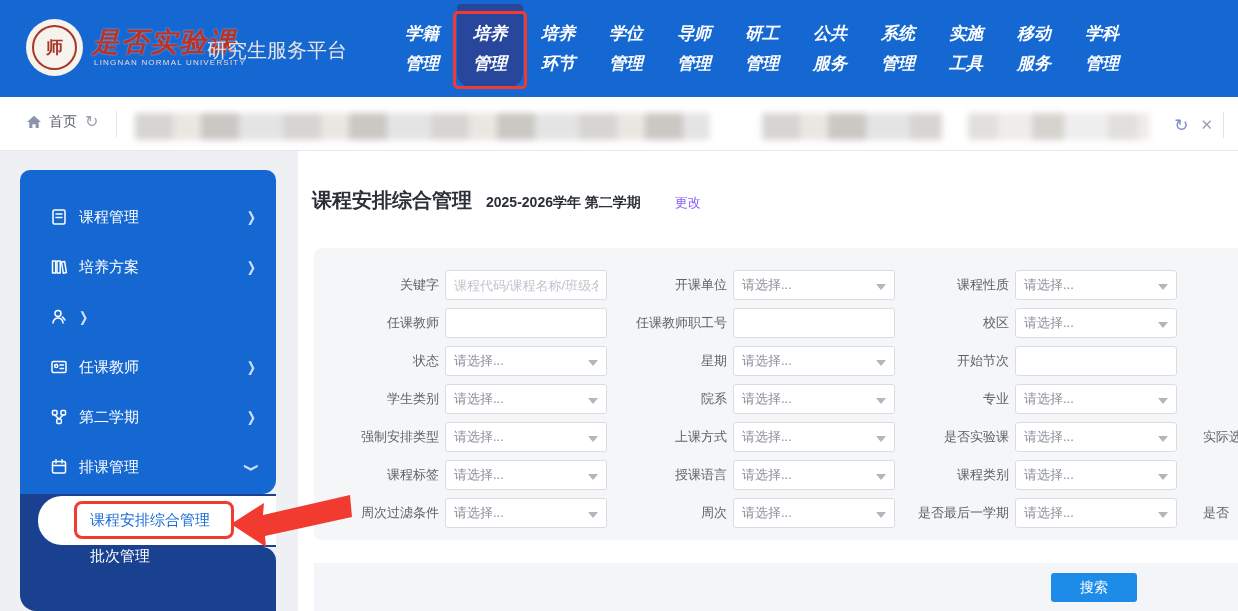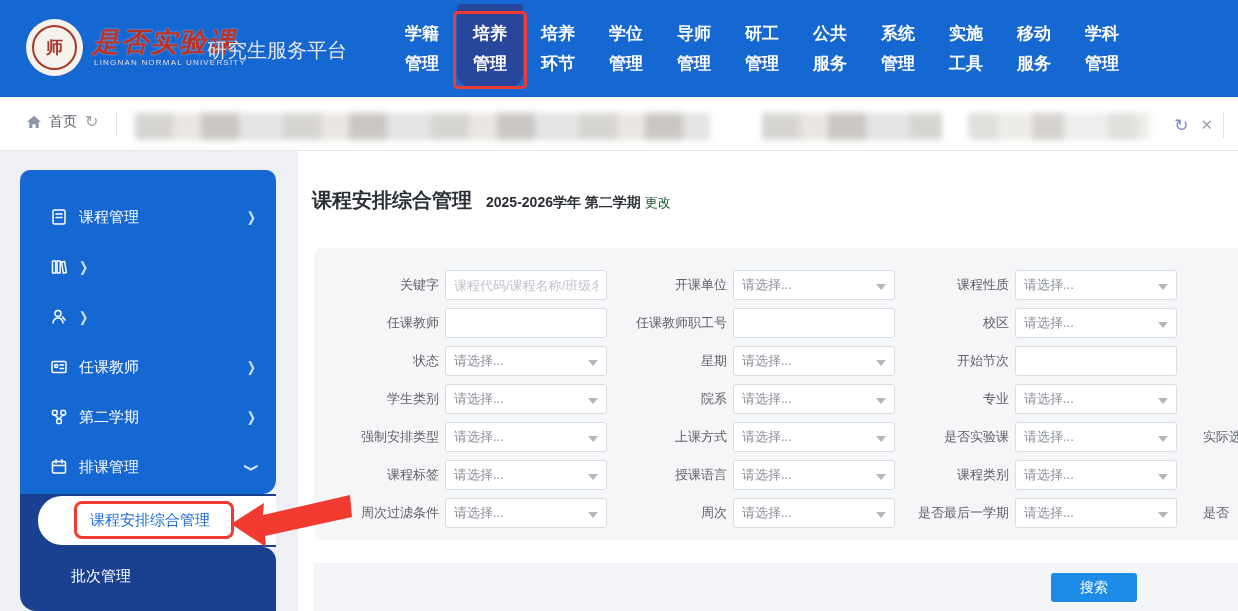--- a/index.html
+++ b/index.html
@@ -14,21 +14,21 @@
   .emblem { position:absolute; left:26px; top:19px; width:57px; height:57px; border-radius:50%;
             background:#f6f2ec; display:flex; align-items:center; justify-content:center; }
   .emblem-inner { width:45px; height:45px; border-radius:50%; border:2px solid #a8362a; display:flex;
             align-items:center; justify-content:center; color:#a8362a; font-family:"DejaVu Serif",serif;
             font-size:17px; font-weight:bold; }
   .uni-cn { position:absolute; left:92px; top:24px; color:#b93225; font-family:"DejaVu Serif",serif;
             font-style:italic; font-weight:bold; font-size:27px; letter-spacing:2px; white-space:nowrap;
             text-shadow:0 0 2px rgba(255,255,255,.55); }
   .uni-en { position:absolute; left:94px; top:58px; color:#e9ddd3; font-size:8px; letter-spacing:1.2px; white-space:nowrap; }
   .platform { position:absolute; left:207px; top:37px; color:#e5e5e5; font-size:20px; white-space:nowrap; }
-  .nav { position:absolute; left:398px; top:0; height:94px; display:flex; }
+  .nav { position:absolute; left:398px; top:0; height:94px; display:flex;font-style:italic; }
   .nav-item { position:relative; width:48px; margin-right:20px; padding-top:19px; text-align:center;
               color:#fff; font-size:17px; font-weight:bold; line-height:30px; cursor:pointer; }
   .nav-line { position:relative; display:block; z-index:2; }
   .tab-bg { position:absolute; left:-9px; right:-9px; top:4px; bottom:7px; background:#28479c;
             border-radius:4px 4px 14px 14px; z-index:0; }
   .tab-annot { position:absolute; left:-13px; right:-13px; top:11px; bottom:5px;
                border:3px solid #f23b30; border-radius:5px; z-index:3; }
   
   .tabbar { position:absolute; top:97px; left:0; width:1238px; height:54px; background:#fff;
             border-bottom:1px solid #e6e8ec; z-index:4; }
@@ -53,29 +53,29 @@
   .mi-chevron { font-size:11px; color:#cfe0f7; transform:scaleY(1.25); }
   .mi-chevron.down { transform:rotate(90deg) scaleY(1.25); }
   .pill-row { position:relative; height:53px; background:#1a418f; }
   .pill-row::after { content:""; position:absolute; right:-0px; top:0; }
   .pill { position:absolute; left:18px; right:0; top:2px; height:49px; background:#fff;
           border-radius:24px 0 0 24px; display:flex; align-items:center; padding-left:52px;
           color:#1a6bd8; font-size:15px; cursor:pointer; }
   .pill-annot { position:absolute; left:36px; top:5px; width:160px; height:38px;
                 border:3px solid #f23b30; border-radius:8px; pointer-events:none; }
   .sb-sub { background:#1a418f; border-radius:0 14px 0 16px; height:64px; padding-top:0; }
-  .sub-item { height:58px; display:flex; align-items:center; padding-left:51px; color:#fff;
+  .sub-item { height:58px; display:flex; align-items:flex-start; padding-left:70px; color:#fff;
               font-size:15px; cursor:pointer; }
   .arrow-svg { position:absolute; left:228px; top:487px; z-index:6; pointer-events:none; }
   
   .content { position:absolute; left:298px; top:151px; width:940px; height:460px; background:#fff; z-index:2; }
   .title-row { position:absolute; left:14px; top:36px; display:flex; align-items:baseline; }
   .page-title { font-size:20px; font-weight:bold; color:#2b2f36; }
   .term-text { margin-left:14px; font-size:14px; font-weight:bold; color:#2b2f36; }
-  .change-link { margin-left:4px; font-size:13px; color:#14532d; cursor:pointer; }
+  .change-link { margin-left:34px; font-size:13px; color:#8b5cf6; cursor:pointer; }
   .form-panel { position:absolute; left:16px; top:97px; width:960px; height:292px;
                 background:#f5f6f8; border-radius:8px; padding-top:18px; overflow:hidden; }
   .form-row { display:flex; align-items:center; height:38px; }
   .f-label { font-size:13px; color:#606266; text-align:right; padding-right:6px; white-space:nowrap; overflow:hidden; }
   .lb1 { width:131px; } .lb2 { width:126px; } .lb3 { width:120px; }
   .f-input, .f-select { width:162px; height:30px; background:#fff; border:1px solid #d8dce3;
                 border-radius:3px; font-size:13px; flex:none; }
   .f-input { padding:0 8px; color:#606266; outline:none; font-family:inherit; }
   .f-input::placeholder { color:#c0c4cc; }
   .f-select { position:relative; display:flex; align-items:center; padding:0 22px 0 8px; cursor:pointer; }
@@ -182,20 +182,21 @@
         <span class="mi-chevron">❯</span>
       </div>
       <div class="menu-item">
         <span class="mi-icon">
           <svg width="18" height="18" viewBox="0 0 18 18">
             <rect x="2.5" y="3" width="3.2" height="12" fill="none" stroke="#fff" stroke-width="1.5" stroke-linecap="round" stroke-linejoin="round"></rect>
             <rect x="7" y="3" width="3.2" height="12" fill="none" stroke="#fff" stroke-width="1.5" stroke-linecap="round" stroke-linejoin="round"></rect>
             <path d="M11.5 4 L14.6 3.4 L16.4 14.6 L13.3 15.2 Z" fill="none" stroke="#fff" stroke-width="1.5" stroke-linecap="round" stroke-linejoin="round"></path>
           </svg>
         </span>
+        <span class="mi-label">培养方案</span>
         <span class="mi-chevron">❯</span>
       </div>
       <div class="menu-item">
         <span class="mi-icon">
           <svg width="18" height="18" viewBox="0 0 18 18">
             <circle cx="8" cy="5.5" r="3" fill="none" stroke="#fff" stroke-width="1.5" stroke-linecap="round" stroke-linejoin="round"></circle>
             <path d="M3 15 C3 11.5 6 10 8 10 C10 10 13 11.5 13 15" fill="none" stroke="#fff" stroke-width="1.5" stroke-linecap="round" stroke-linejoin="round"></path>
             <path d="M12.5 9 L15 12" fill="none" stroke="#fff" stroke-width="1.5" stroke-linecap="round" stroke-linejoin="round"></path>
           </svg>
         </span>

